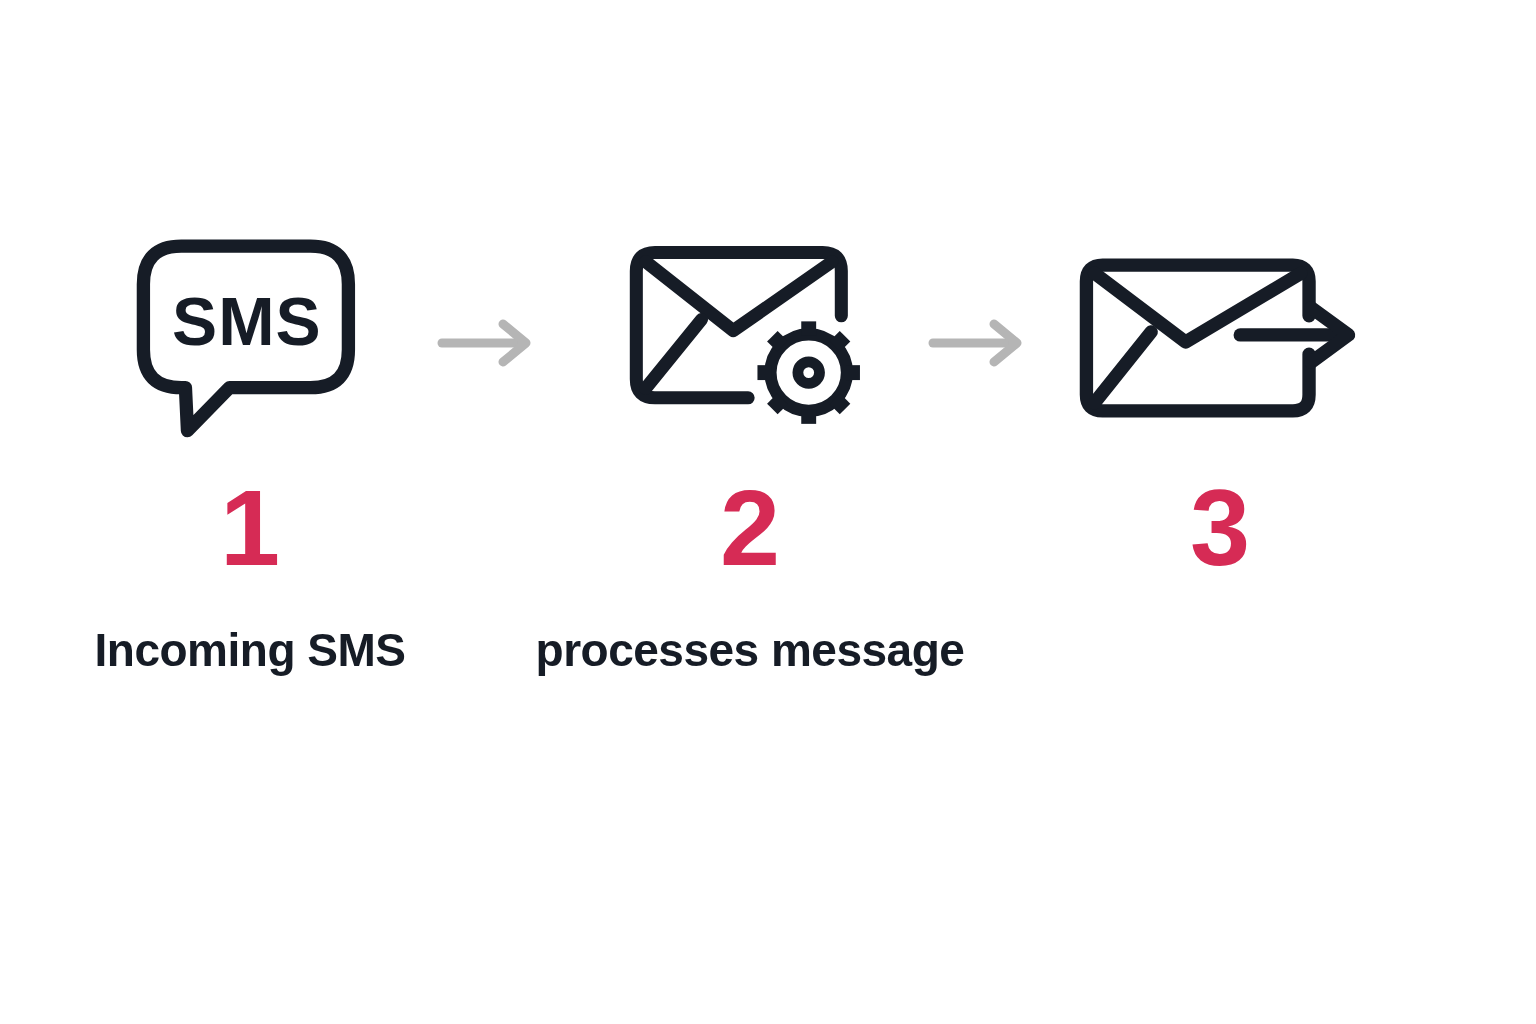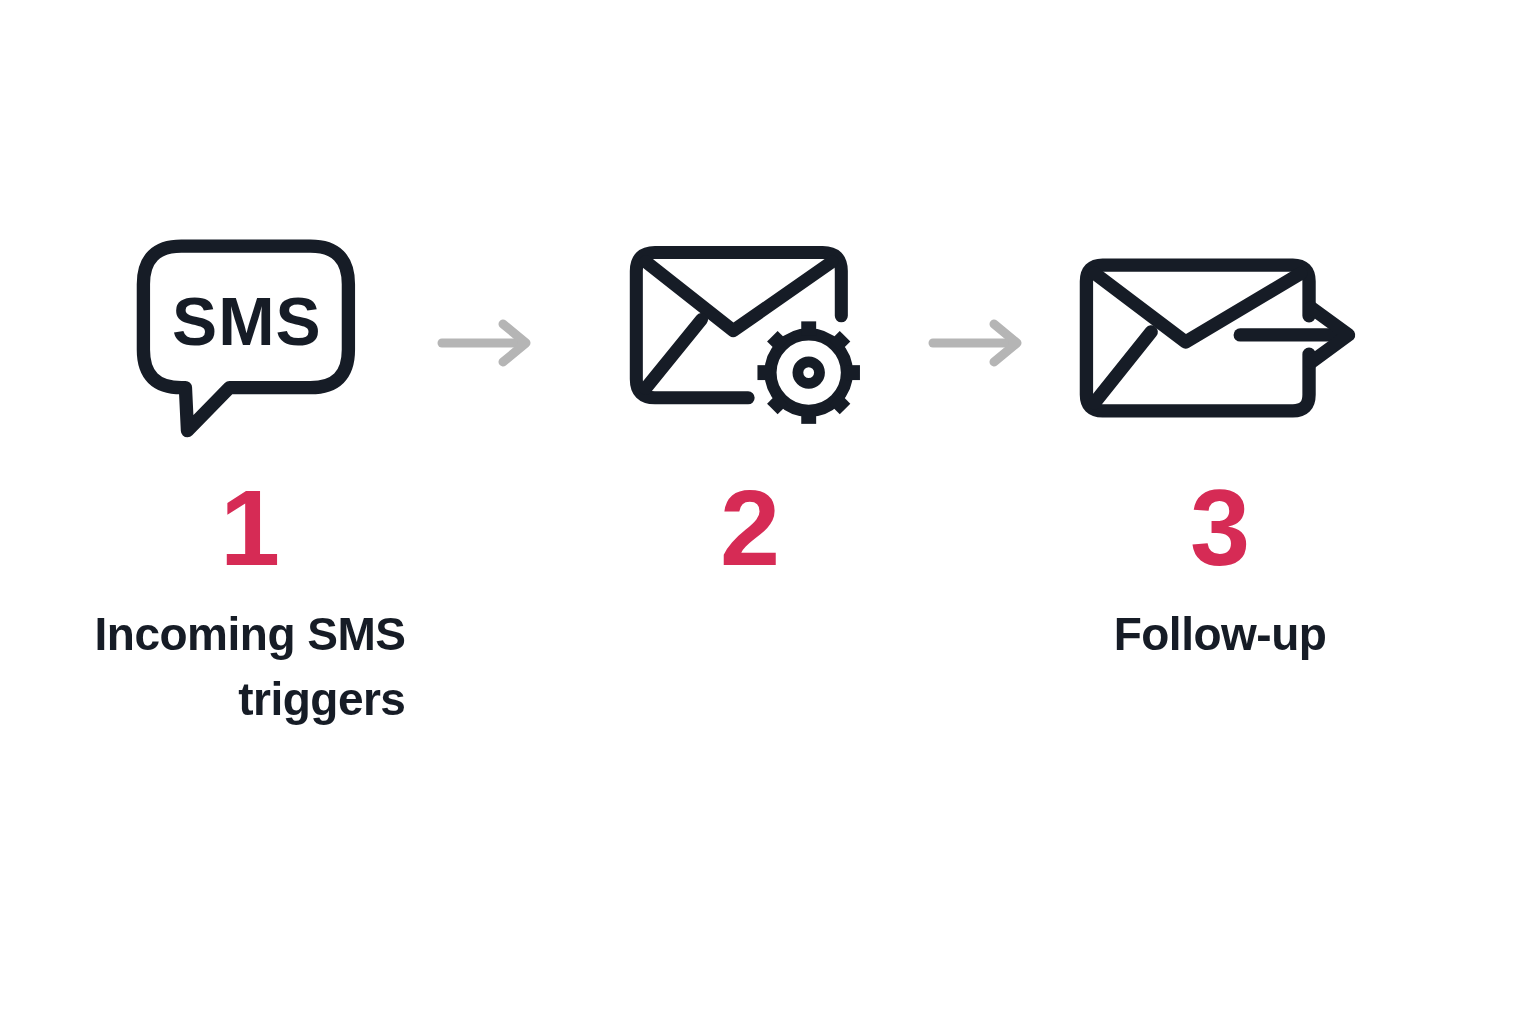--- a/index.html
+++ b/index.html
@@ -28,24 +28,24 @@
     height:200px;display:flex;align-items:center;justify-content:center;
   }
   svg.ink{color:var(--ink);display:block;}
   .num{
     margin-top:34px;
     font-size:108px;line-height:1;font-weight:700;
     color:var(--accent);
     text-align:center;
   }
   .label{
-    margin-top:20px;
+    margin-top:36px;
     font-size:46px;line-height:65px;font-weight:700;
     letter-spacing:-0.5px;
-    color:var(--ink);text-align:right;white-space:nowrap;
+    color:var(--ink);text-align:center;white-space:nowrap;
   }
   .flow-arrow{
     position:absolute;top:319px;color:var(--arrow-gray);
   }
   .flow-arrow-1{left:437px;}
   .flow-arrow-2{left:928px;}
   .bubble-text{
     font-family:"Liberation Sans","DejaVu Sans",sans-serif;
     font-weight:700;letter-spacing:0.5px;
   }
@@ -58,21 +58,20 @@
   <div class="step step-1">
     <div class="icon-box">
       <svg class="ink" width="230" height="205" viewBox="0 0 112 100" fill="none" stroke="currentColor" stroke-width="6.5" stroke-linejoin="round" stroke-linecap="round">
         <path d="M 25.5 94 L 24.5 73 H 22.5 Q 4 73 4 54.5 V 22.5 Q 4 4 22.5 4 H 85.5 Q 104 4 104 22.5 V 54.5 Q 104 73 85.5 73 H 46 Z"></path>
         <text class="bubble-text" x="54.5" y="52" text-anchor="middle" font-size="33" fill="currentColor" stroke="none">SMS</text>
       </svg>
     </div>
     <div class="num">1</div>
     <div class="label">
       <div>Incoming SMS</div>
-      <div>triggers</div>
     </div>
   </div>
 
   <svg class="flow-arrow flow-arrow-1" width="94" height="48" viewBox="0 0 94 48" fill="none" stroke="currentColor" stroke-width="9" stroke-linecap="round" stroke-linejoin="round">
     <path d="M 5 24 H 84"></path>
     <path d="M 66 5 L 89 24 L 66 43"></path>
   </svg>
 
   <div class="step step-2">
     <div class="icon-box">
@@ -95,20 +94,21 @@
             <path d="M 83.4 83.6 L 78 89"></path>
             <path d="M 77.5 69.5 L 70 69.5"></path>
             <path d="M 83.4 55.4 L 78 50"></path>
           </g>
           <circle cx="97.5" cy="69.5" r="5.8" stroke-width="5.8"></circle>
         </g>
       </svg>
     </div>
     <div class="num">2</div>
     <div class="label">
+      <div>processes message</div>
     </div>
   </div>
 
   <svg class="flow-arrow flow-arrow-2" width="94" height="48" viewBox="0 0 94 48" fill="none" stroke="currentColor" stroke-width="9" stroke-linecap="round" stroke-linejoin="round">
     <path d="M 5 24 H 84"></path>
     <path d="M 66 5 L 89 24 L 66 43"></path>
   </svg>
 
   <div class="step step-3">
     <div class="icon-box">
@@ -121,17 +121,16 @@
         <path d="M 9 73 L 37 38"></path>
 
         <g>
           <path d="M 81 39.5 H 132"></path>
           <path d="M 116 26 L 134.5 39.5 L 116 53"></path>
         </g>
       </svg>
     </div>
     <div class="num">3</div>
     <div class="label">
-      <div>Follow-up</div>
     </div>
   </div>
 
 </div>
 
 </body></html>

